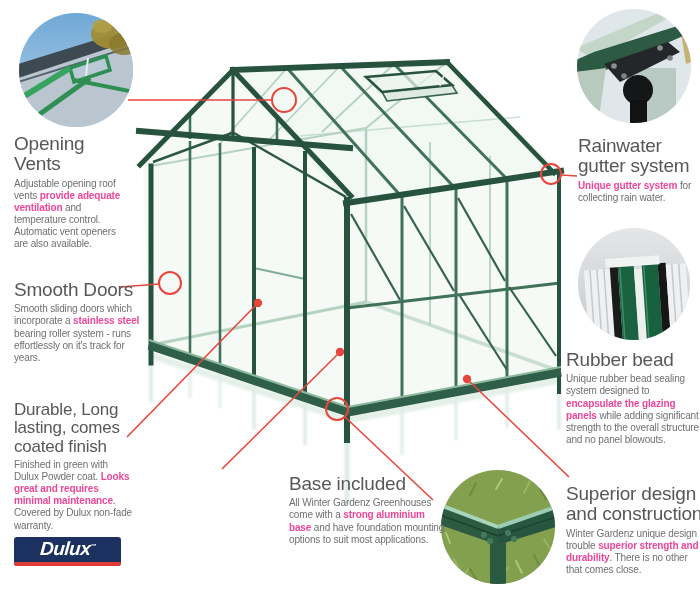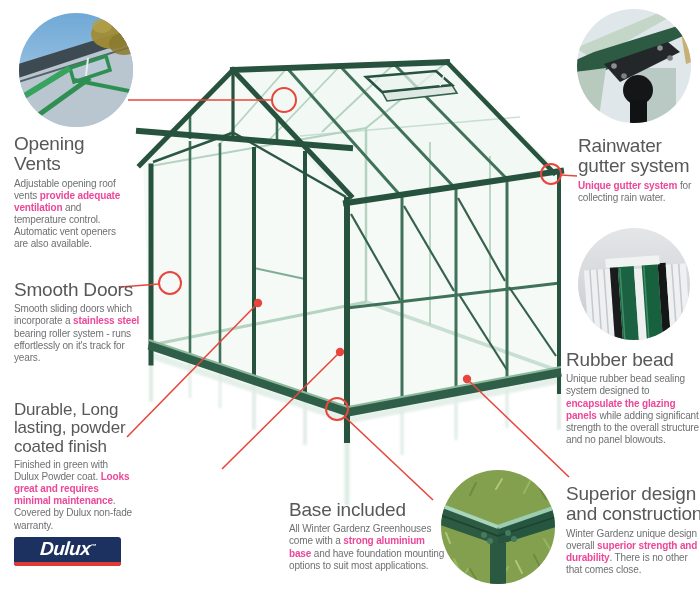--- a/index.html
+++ b/index.html
@@ -260,42 +260,42 @@
     <div class="h">Opening Vents</div>
     <div class="body"><span>Adjustable opening roof vents </span><span class="g">provide adequate ventilation</span><span> and temperature control. Automatic vent openers are also available.</span></div>
   </div>
 
   <div class="tb" style="left:14px;top:272px;width:130px;">
     <div class="h">Smooth Doors</div>
     <div class="body"><span>Smooth sliding doors which incorporate a </span><span class="g">stainless steel</span><span> bearing roller system - runs effortlessly on it's track for years.</span></div>
   </div>
 
   <div class="tb" style="left:14px;top:393px;width:118px;">
-    <div class="h small">Durable, Long lasting, powder coated finish</div>
+    <div class="h small">Durable, Long lasting, comes coated finish</div>
     <div class="body"><span>Finished in green with Dulux Powder coat. </span><span class="g">Looks great and requires minimal maintenance</span><span>. Covered by Dulux non-fade warranty.</span></div>
     <div class="dulux">
       <span class="txt"><span>Dulux</span><span class="tm">™</span></span>
       <span class="stripe"></span>
     </div>
   </div>
 
 
-  <div class="tb" style="left:289px;top:492px;width:158px;">
+  <div class="tb" style="left:289px;top:466px;width:158px;">
     <div class="h">Base included</div>
     <div class="body"><span>All Winter Gardenz Greenhouses come with a </span><span class="g">strong aluminium base</span><span> and have foundation mounting options to suit most applications.</span></div>
   </div>
 
   <div class="tb" style="left:578px;top:128px;width:122px;">
     <div class="h">Rainwater gutter system</div>
     <div class="body"><span class="g">Unique gutter system</span><span> for collecting rain water.</span></div>
   </div>
 
   <div class="tb" style="left:566px;top:342px;width:140px;">
     <div class="h">Rubber bead</div>
     <div class="body"><span>Unique rubber bead sealing system designed to </span><span class="g">encapsulate the glazing panels</span><span> while adding significant strength to the overall structure and no panel blowouts.</span></div>
   </div>
 
   <div class="tb" style="left:566px;top:476px;width:140px;">
     <div class="h">Superior design and construction</div>
-    <div class="body"><span>Winter Gardenz unique design overall </span><span class="g">superior strength and durability</span><span>. There is no other that comes close.</span></div>
+    <div class="body"><span>Winter Gardenz unique design trouble </span><span class="g">superior strength and durability</span><span>. There is no other that comes close.</span></div>
   </div>
 
 </div>
 
 </body></html>

